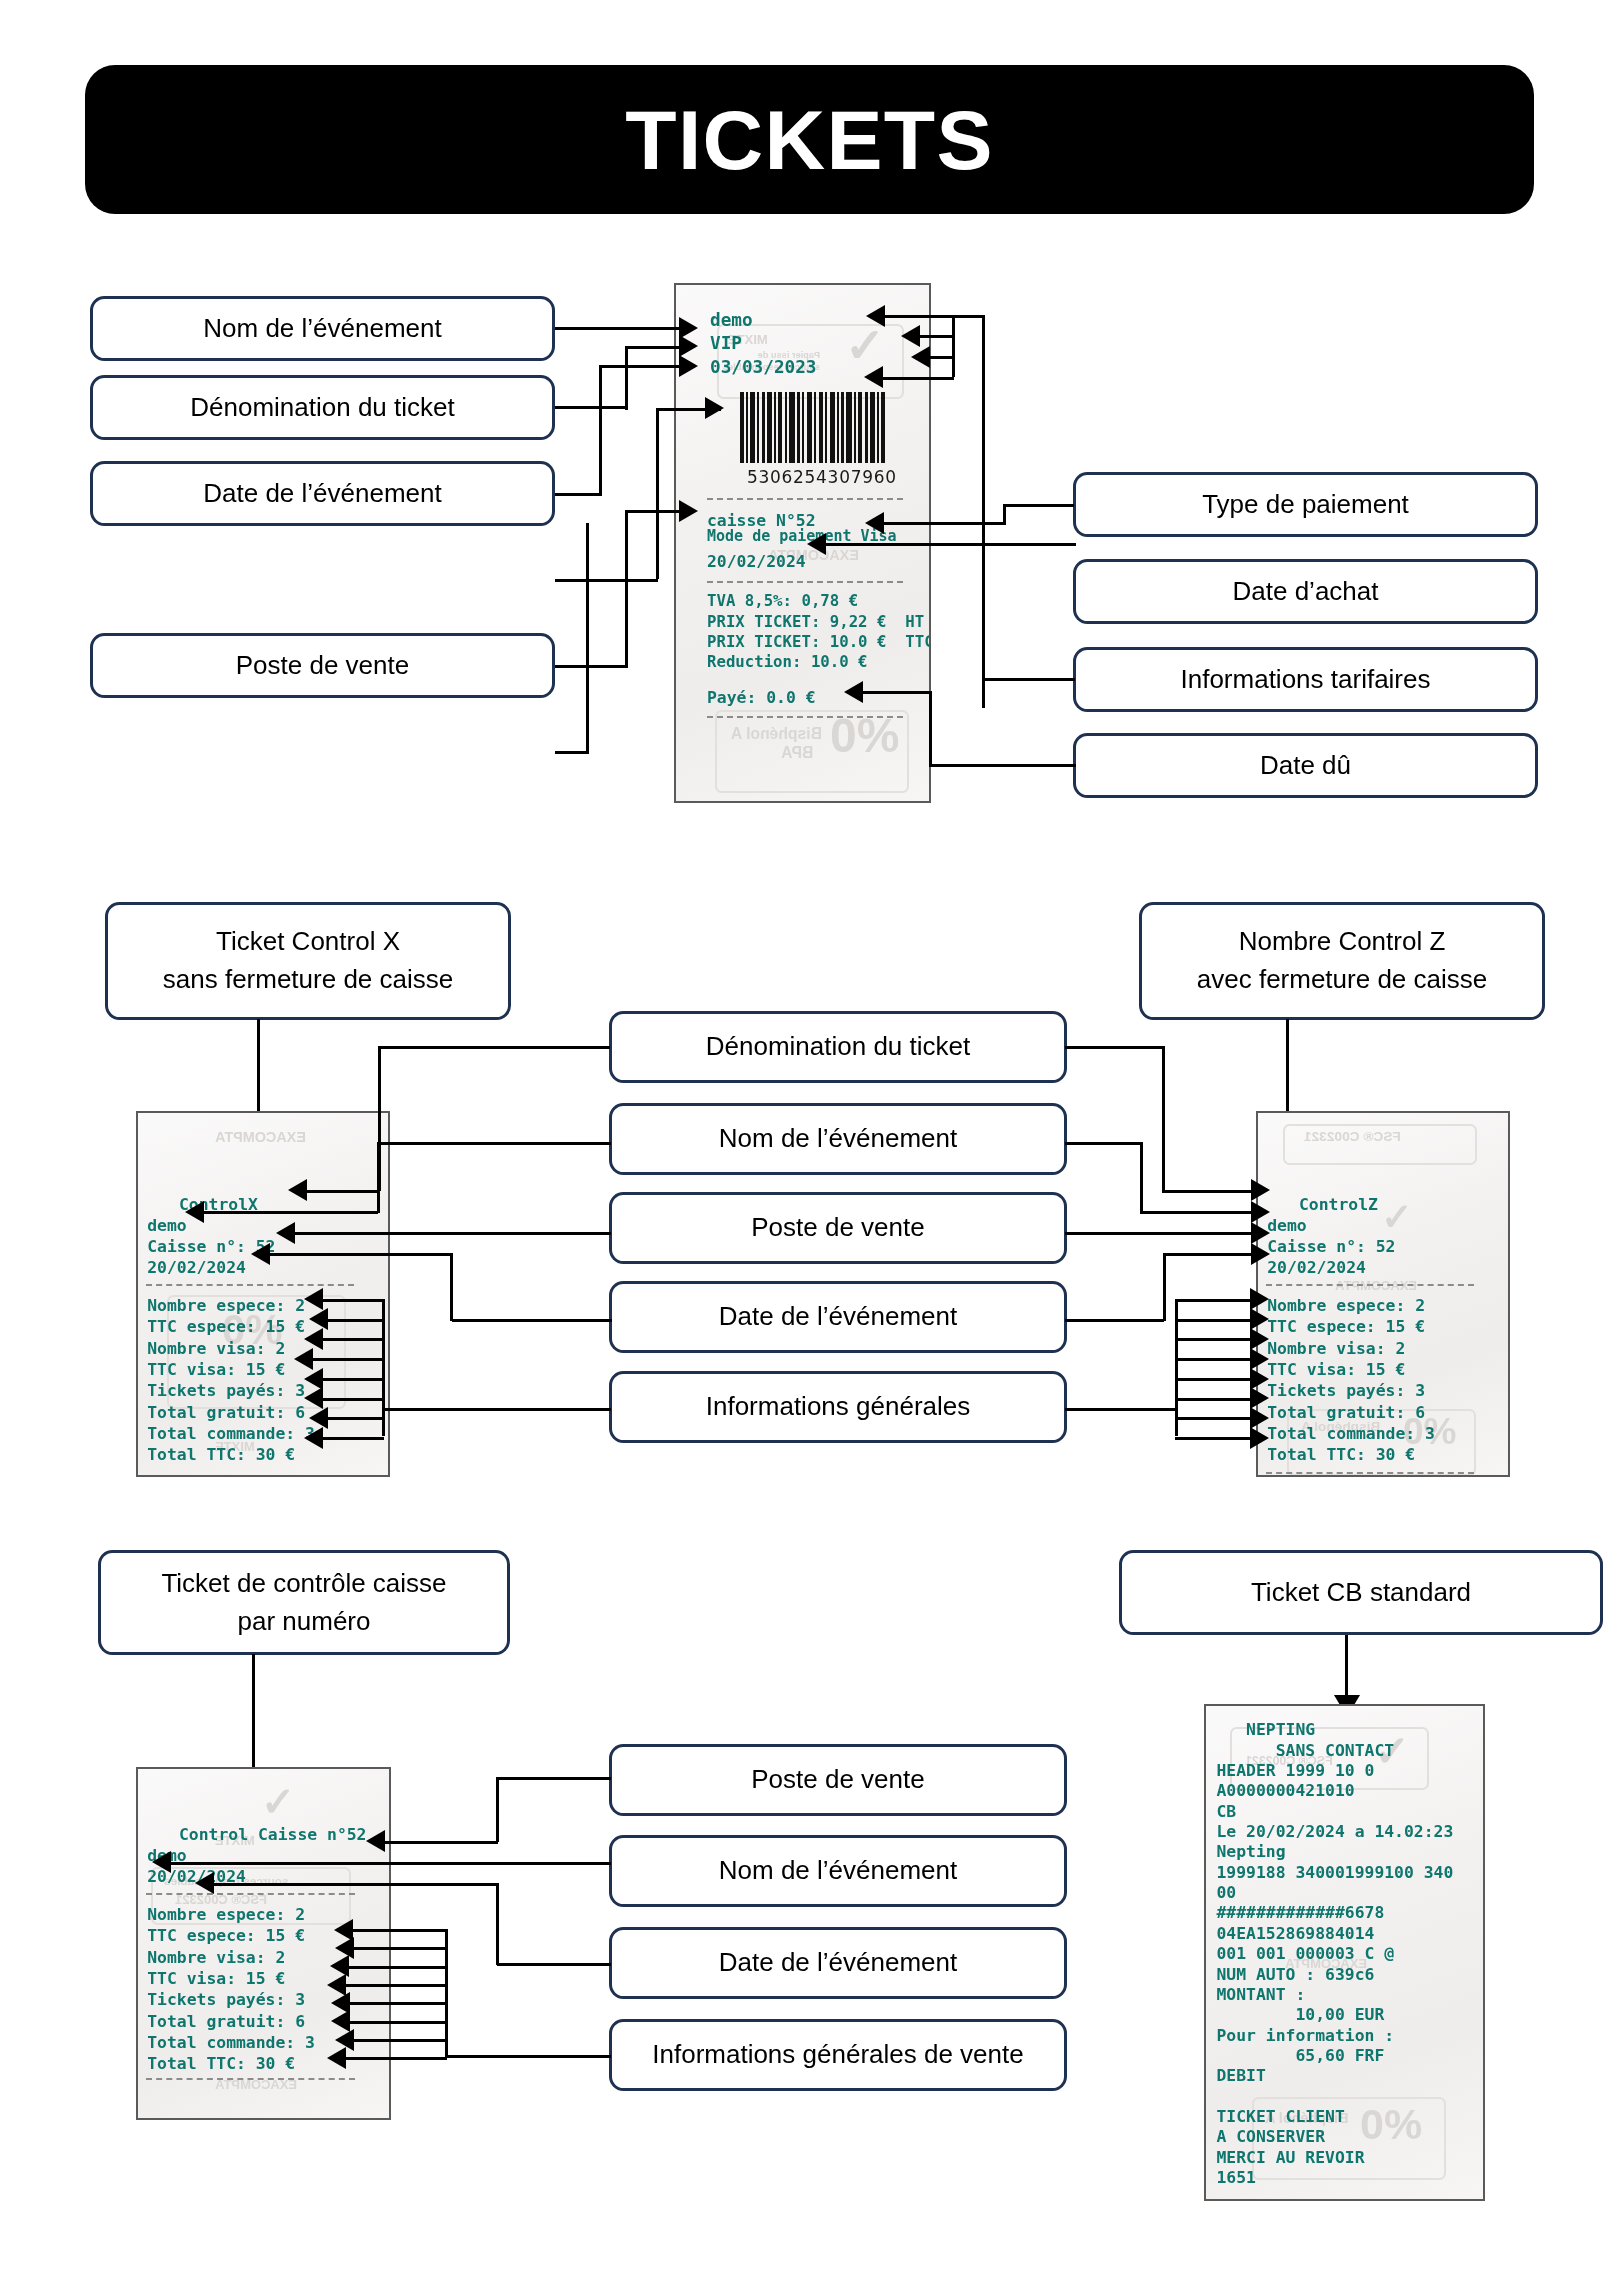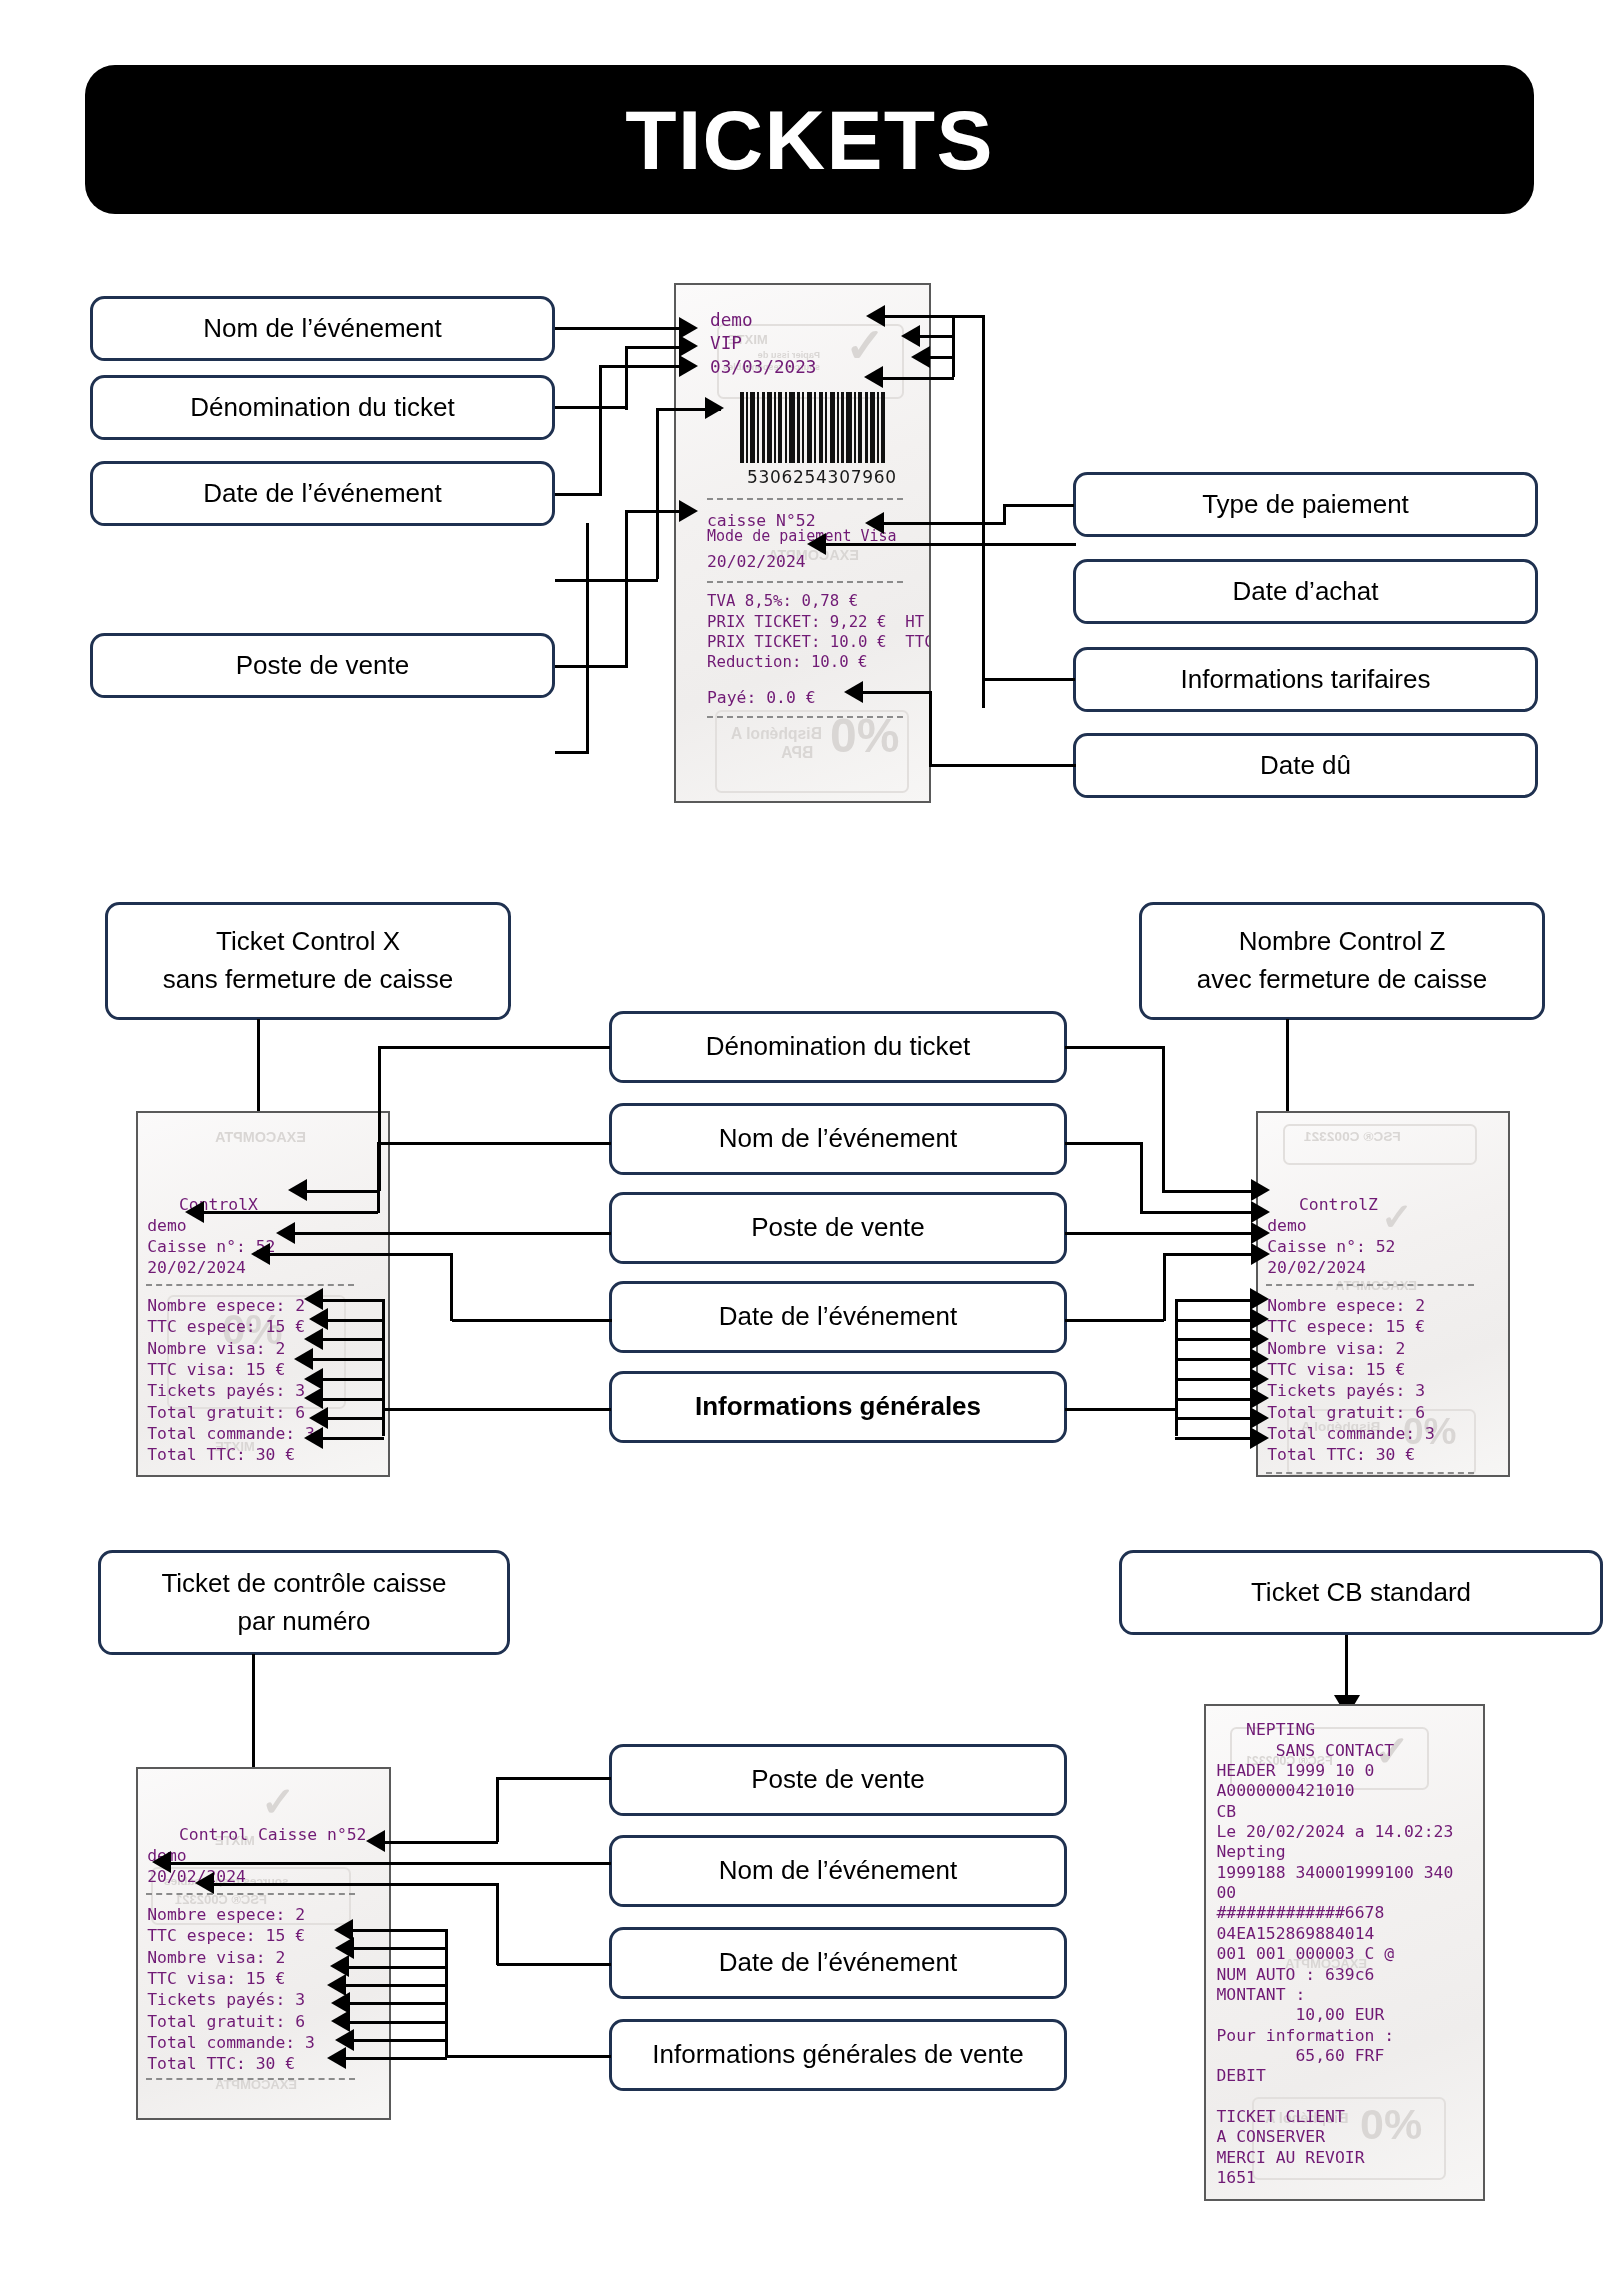--- a/index.html
+++ b/index.html
@@ -35,23 +35,23 @@
     border:2px solid #5a5a5a;
     background:#f5f3f1;
     overflow:hidden;
   }
   .receipt .paper{
     position:absolute;inset:0;
     background:
       linear-gradient(160deg,#fbfafa 0%,#f3f1f0 40%,#efedec 70%,#f7f6f5 100%);
   }
   .rtext{
-    position:absolute;color:#701a75;
+    position:absolute;color:#0f766e;
     font-family:"DejaVu Sans Mono",monospace;
-    white-space:pre;line-height:1.30;
+    white-space:pre;line-height:1.30;font-weight:bold;
   }
   .dashed{
     position:absolute;height:0;border-top:2px dashed #8b8b8b;
   }
   
   .wm{position:absolute;color:#d9d6d4;font-family:"Liberation Sans",sans-serif;
       font-weight:bold;pointer-events:none;}
   .wm-box{position:absolute;border:2px solid #e2dfdd;border-radius:6.5px;}
 
   
@@ -249,21 +249,21 @@
 
   <div class="vline" style="left:257px;top:1019px;height:97px;"></div>
   <div class="arrow-d" style="left:245px;top:1112px;"></div>
   <div class="vline" style="left:1286px;top:1019px;height:97px;"></div>
   <div class="arrow-d" style="left:1275px;top:1112px;"></div>
 
   <div class="lbl" style="left:609px;top:1011px;width:458px;height:72px;">Dénomination du ticket</div>
   <div class="lbl" style="left:609px;top:1103px;width:458px;height:72px;">Nom de l’événement</div>
   <div class="lbl" style="left:609px;top:1192px;width:458px;height:72px;">Poste de vente</div>
   <div class="lbl" style="left:609px;top:1281px;width:458px;height:72px;">Date de l’événement</div>
-  <div class="lbl" style="left:609px;top:1371px;width:458px;height:72px;font-weight:bold;">Informations générales</div>
+  <div class="lbl" style="left:609px;top:1371px;width:458px;height:72px;">Informations générales</div>
 
   <div class="receipt" style="left:136px;top:1111px;width:254px;height:366px;">
     <div class="paper"></div>
     <div class="wm" style="left:77px;top:15.7px;font-size:14.4px;transform:scaleX(-1);">EXACOMPTA</div>
     <div class="wm-box" style="left:29px;top:182px;width:175px;height:110px;"></div>
     <div class="wm" style="left:84px;top:196px;font-size:42px;line-height:1;">0%</div>
     <div class="wm" style="left:77px;top:326px;font-size:13px;transform:scaleX(-1);">MIXTE</div>
 
     <div class="rtext" style="left:41px;top:81px;font-size:16.4px;">ControlX</div>
     <div class="rtext" style="left:9.2px;top:102px;font-size:16.4px;">demo</div>

